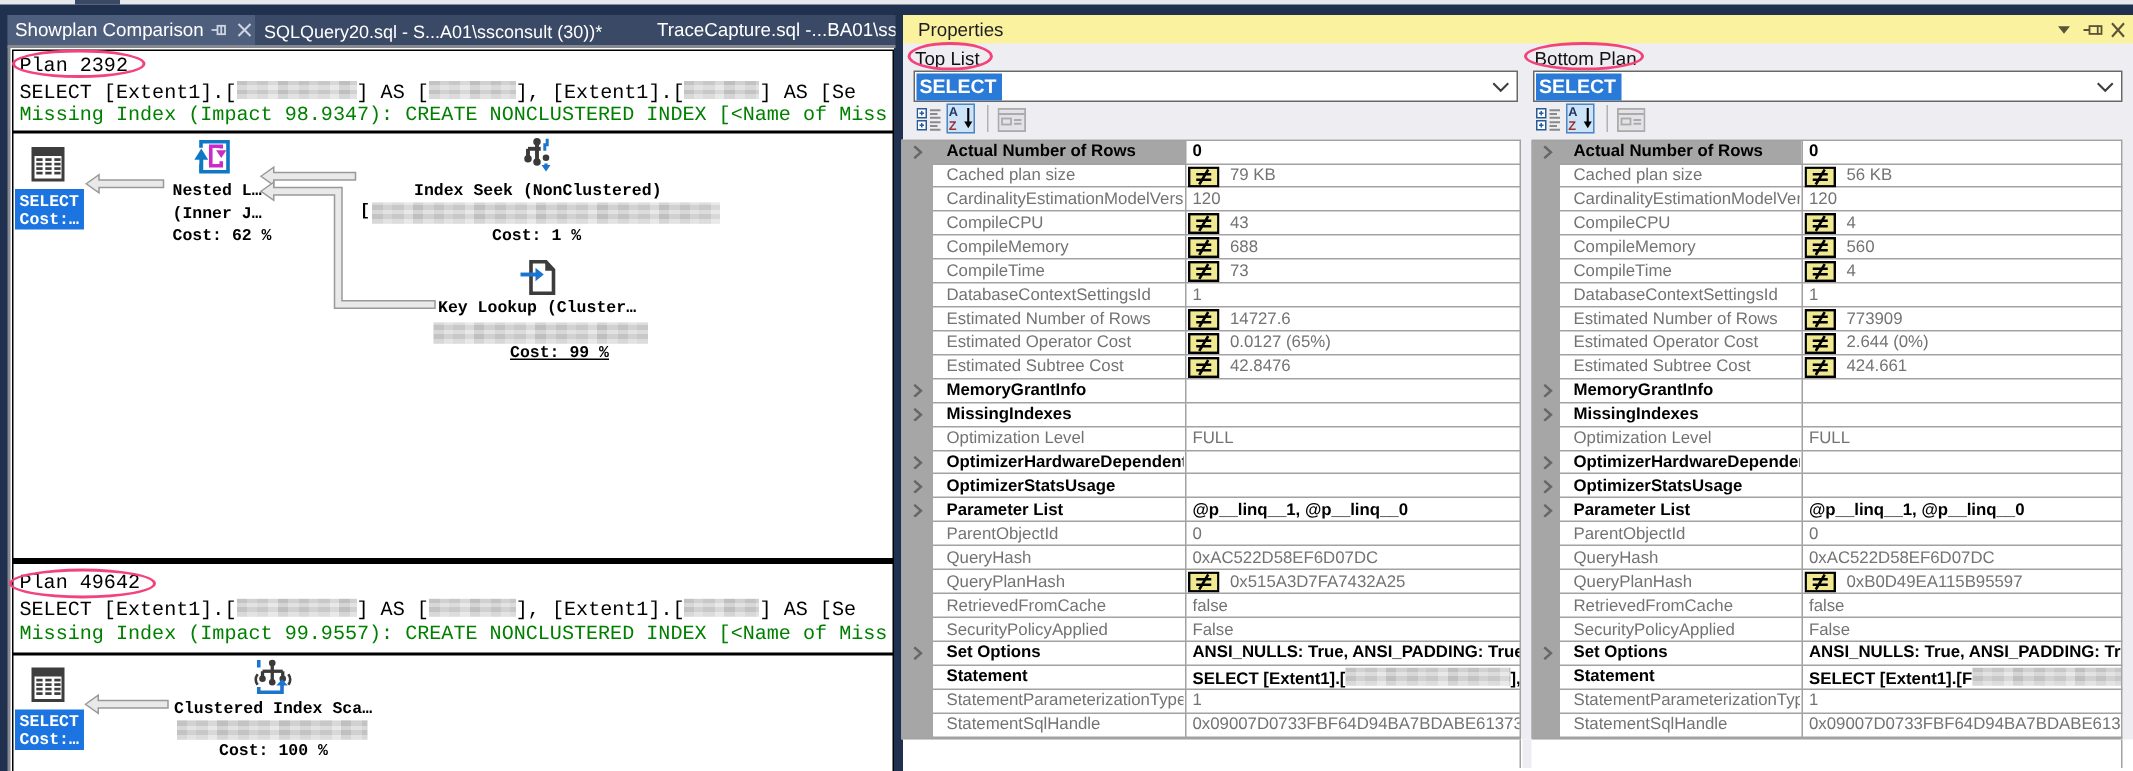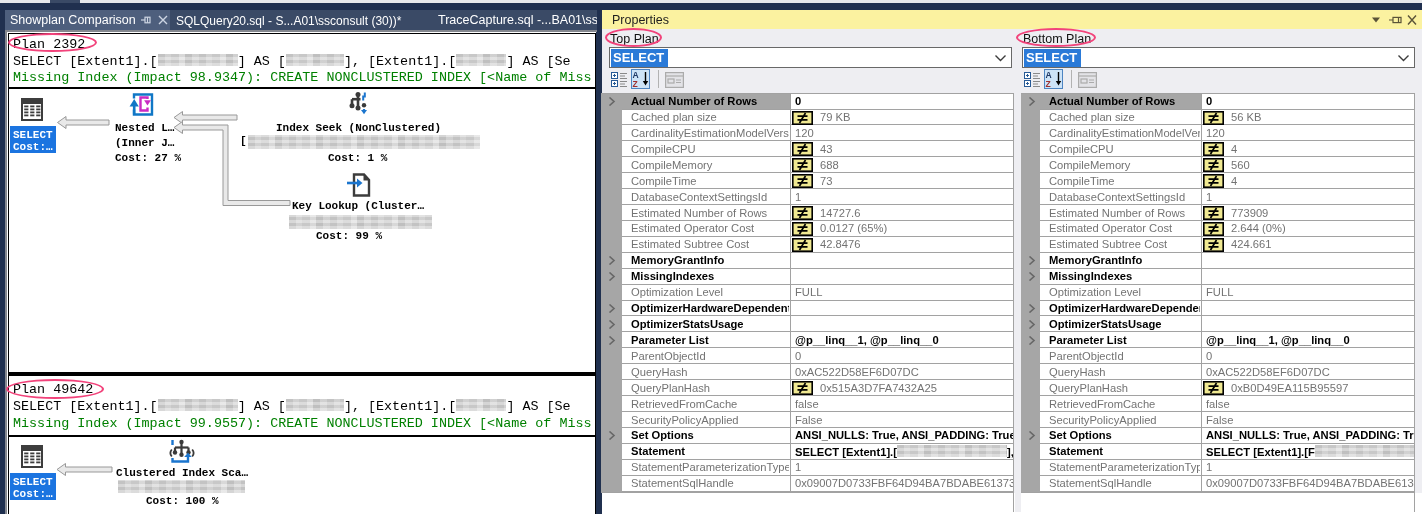--- a/index.html
+++ b/index.html
@@ -125,42 +125,42 @@
     <path d="M57 469.5 L65.5 463.5 L65.5 467.0 L112 467.0 L112 472.0 L65.5 472.0 L65.5 475.5 Z" fill="#e9e9e9" stroke="#999999" stroke-width="1"></path>
   </svg>
 <div style="position:absolute;left:10px;top:126px;width:46px;height:27px;background:#1b74e0;"></div>
 <div class="nl" style="left:13px;top:128.5px;color:#fff;">SELECT</div>
 <div class="nl" style="left:13px;top:140.5px;color:#fff;">Cost:…</div>
 <div style="position:absolute;left:10px;top:472.5px;width:46px;height:27px;background:#1b74e0;"></div>
 <div class="nl" style="left:13px;top:475.5px;color:#fff;">SELECT</div>
 <div class="nl" style="left:13px;top:487.5px;color:#fff;">Cost:…</div>
 <div class="nl" style="left:115px;top:121.5px;">Nested L…</div>
 <div class="nl" style="left:115px;top:136.5px;">(Inner J…</div>
-<div class="nl" style="left:115px;top:152px;">Cost: 27 %</div>
+<div class="nl" style="left:115px;top:152px;">Cost: 62 %</div>
 <div class="nl" style="left:276px;top:121.5px;">Index Seek (NonClustered)</div>
 <div class="nl" style="left:240px;top:134.5px;">[</div>
 <div style="position:absolute;left:248px;top:134.5px;width:232px;height:14px;background-image:repeating-linear-gradient(0deg,rgba(255,255,255,0.25) 0 3px,rgba(0,0,0,0.04) 3px 6px),repeating-linear-gradient(90deg,#cbcbcb 0 7px,#dadada 7px 13px,#d0d0d0 13px 21px,#e1e1e1 21px 27px,#c7c7c7 27px 34px,#d9d9d9 34px 41px);"></div>
 <div class="nl" style="left:328px;top:152px;">Cost: 1 %</div>
 <div class="nl" style="left:292px;top:200px;font-family:Liberation Mono, monospace;">Key Lookup (Cluster…</div>
 <div style="position:absolute;left:289px;top:214.5px;width:143px;height:14px;background-image:repeating-linear-gradient(0deg,rgba(255,255,255,0.25) 0 3px,rgba(0,0,0,0.04) 3px 6px),repeating-linear-gradient(90deg,#cbcbcb 0 7px,#dadada 7px 13px,#d0d0d0 13px 21px,#e1e1e1 21px 27px,#c7c7c7 27px 34px,#d9d9d9 34px 41px);"></div>
-<div class="nl" style="left:316px;top:230px;">Cost: 99 %</div>
+<div class="nl" style="left:340px;top:230px;text-decoration:underline;">Cost: 99 %</div>
 <div class="nl" style="left:116px;top:466.5px;">Clustered Index Sca…</div>
 <div style="position:absolute;left:118px;top:480px;width:127px;height:13px;background-image:repeating-linear-gradient(0deg,rgba(255,255,255,0.25) 0 3px,rgba(0,0,0,0.04) 3px 6px),repeating-linear-gradient(90deg,#cbcbcb 0 7px,#dadada 7px 13px,#d0d0d0 13px 21px,#e1e1e1 21px 27px,#c7c7c7 27px 34px,#d9d9d9 34px 41px);"></div>
 <div class="nl" style="left:146px;top:494.5px;">Cost: 100 %</div>
 <div style="position:absolute;left:602px;top:10px;width:820px;height:19px;background:#fbf2a0;"></div>
 <div style="position:absolute;left:612px;top:12.5px;white-space:pre;color:#1e1e1e;font-size:12.5px;">Properties</div>
 <svg style="position:absolute;left:1372px;top:14px" width="46" height="12" viewBox="0 0 46 12">
     <g stroke="#5a5338" fill="none">
       <path d="M0 3.5 L8 3.5 L4 8.5 Z" fill="#5a5338" stroke="none"></path>
       <path d="M17 6 L21 6 M26.5 3 L26.5 9" stroke-width="1.2"></path>
       <rect x="21" y="3.4" width="8" height="5.2" stroke-width="1.2"></rect>
       <path d="M36 1.5 L44 10.5 M44 1.5 L36 10.5" stroke-width="1.4"></path>
     </g>
   </svg>
-<div style="position:absolute;left:610px;top:31.5px;white-space:pre;color:#111;font-size:12.5px;">Top Plan</div>
+<div style="position:absolute;left:610px;top:31.5px;white-space:pre;color:#111;font-size:12.5px;">Top List</div>
 <div style="position:absolute;left:1023px;top:31.5px;white-space:pre;color:#111;font-size:12.5px;">Bottom Plan</div>
 <div class="ellipse" style="left:605px;top:27.5px;width:57px;height:19px;"></div>
 <div class="ellipse" style="left:1016px;top:27.5px;width:80px;height:19px;"></div>
 <div style="position:absolute;left:609px;top:47px;width:403px;height:21px;background:#fff;border:1px solid #686868;"></div>
 <div style="position:absolute;left:610.5px;top:48.5px;width:57px;height:18px;background:#2a7ad8;"></div>
 <div style="position:absolute;left:613px;top:50px;white-space:pre;color:#fff;font-size:13px;font-weight:bold;">SELECT</div>
 <svg style="position:absolute;left:994px;top:54px" width="13" height="9" viewBox="0 0 13 9">
     <path d="M1.5 1.5 L6.5 6.5 L11.5 1.5" stroke="#3c3c3c" stroke-width="1.4" fill="none"></path>
   </svg>
 <div style="position:absolute;left:1022px;top:47px;width:393px;height:21px;background:#fff;border:1px solid #686868;"></div>

